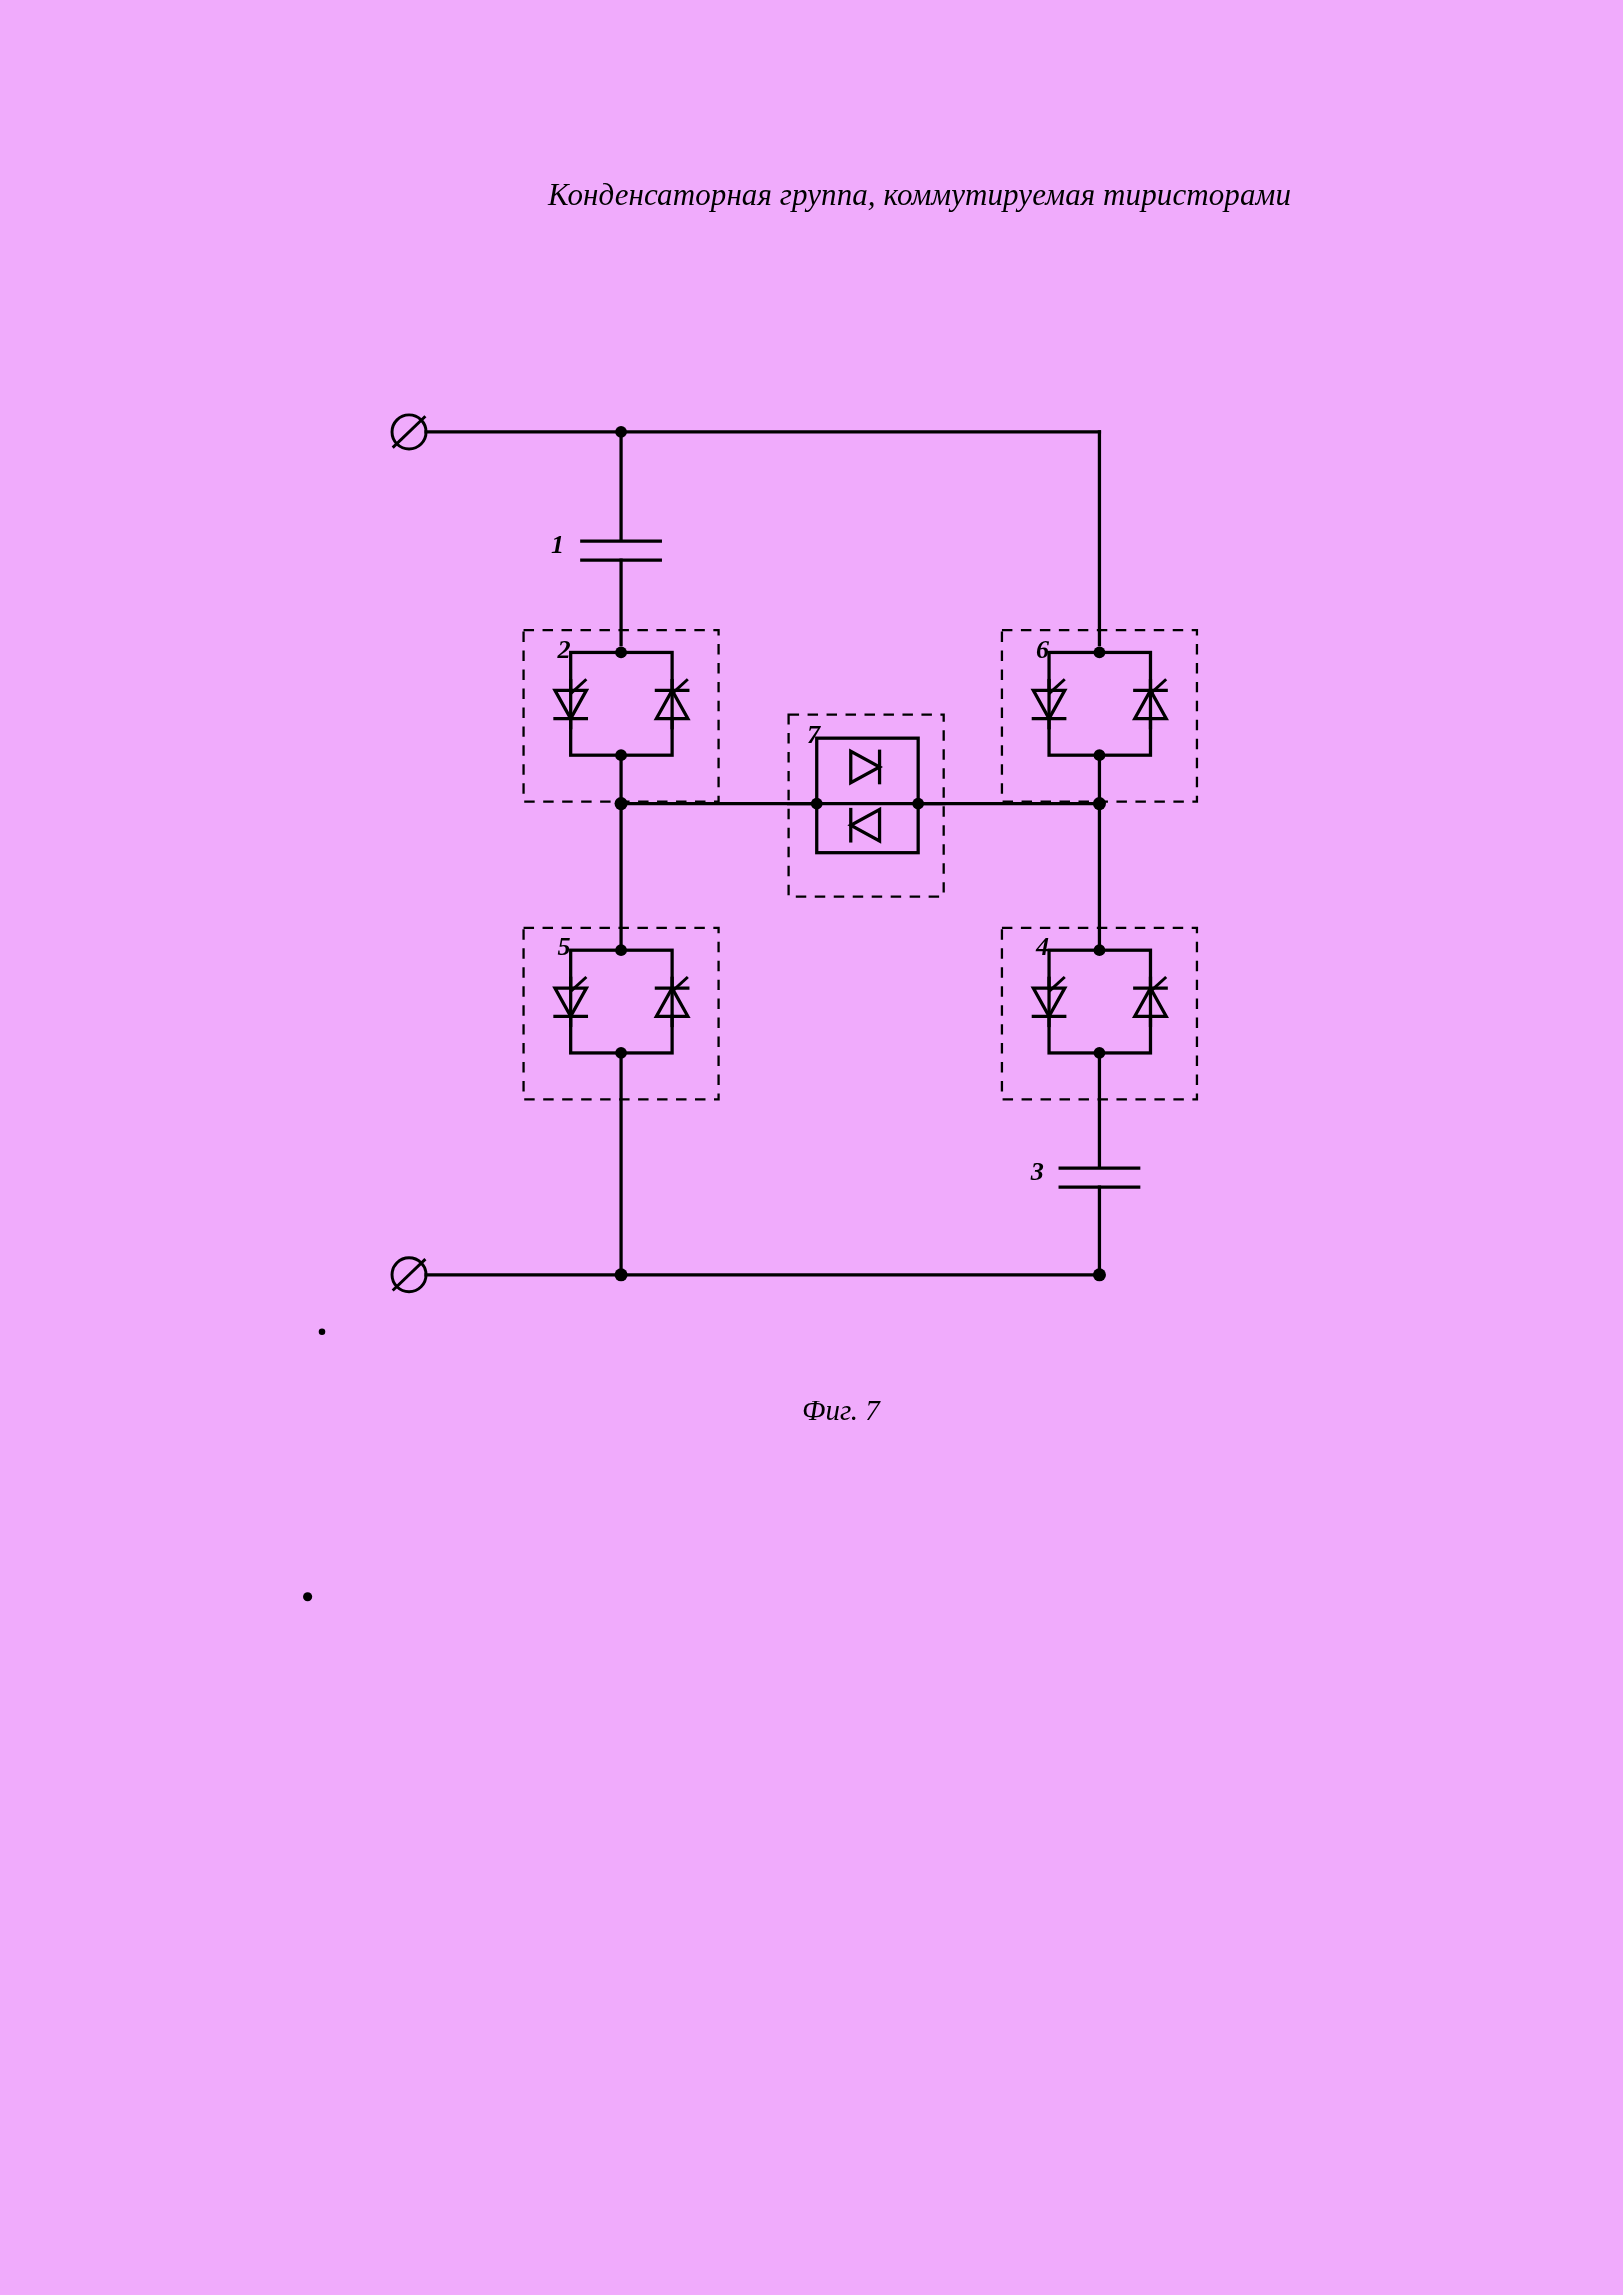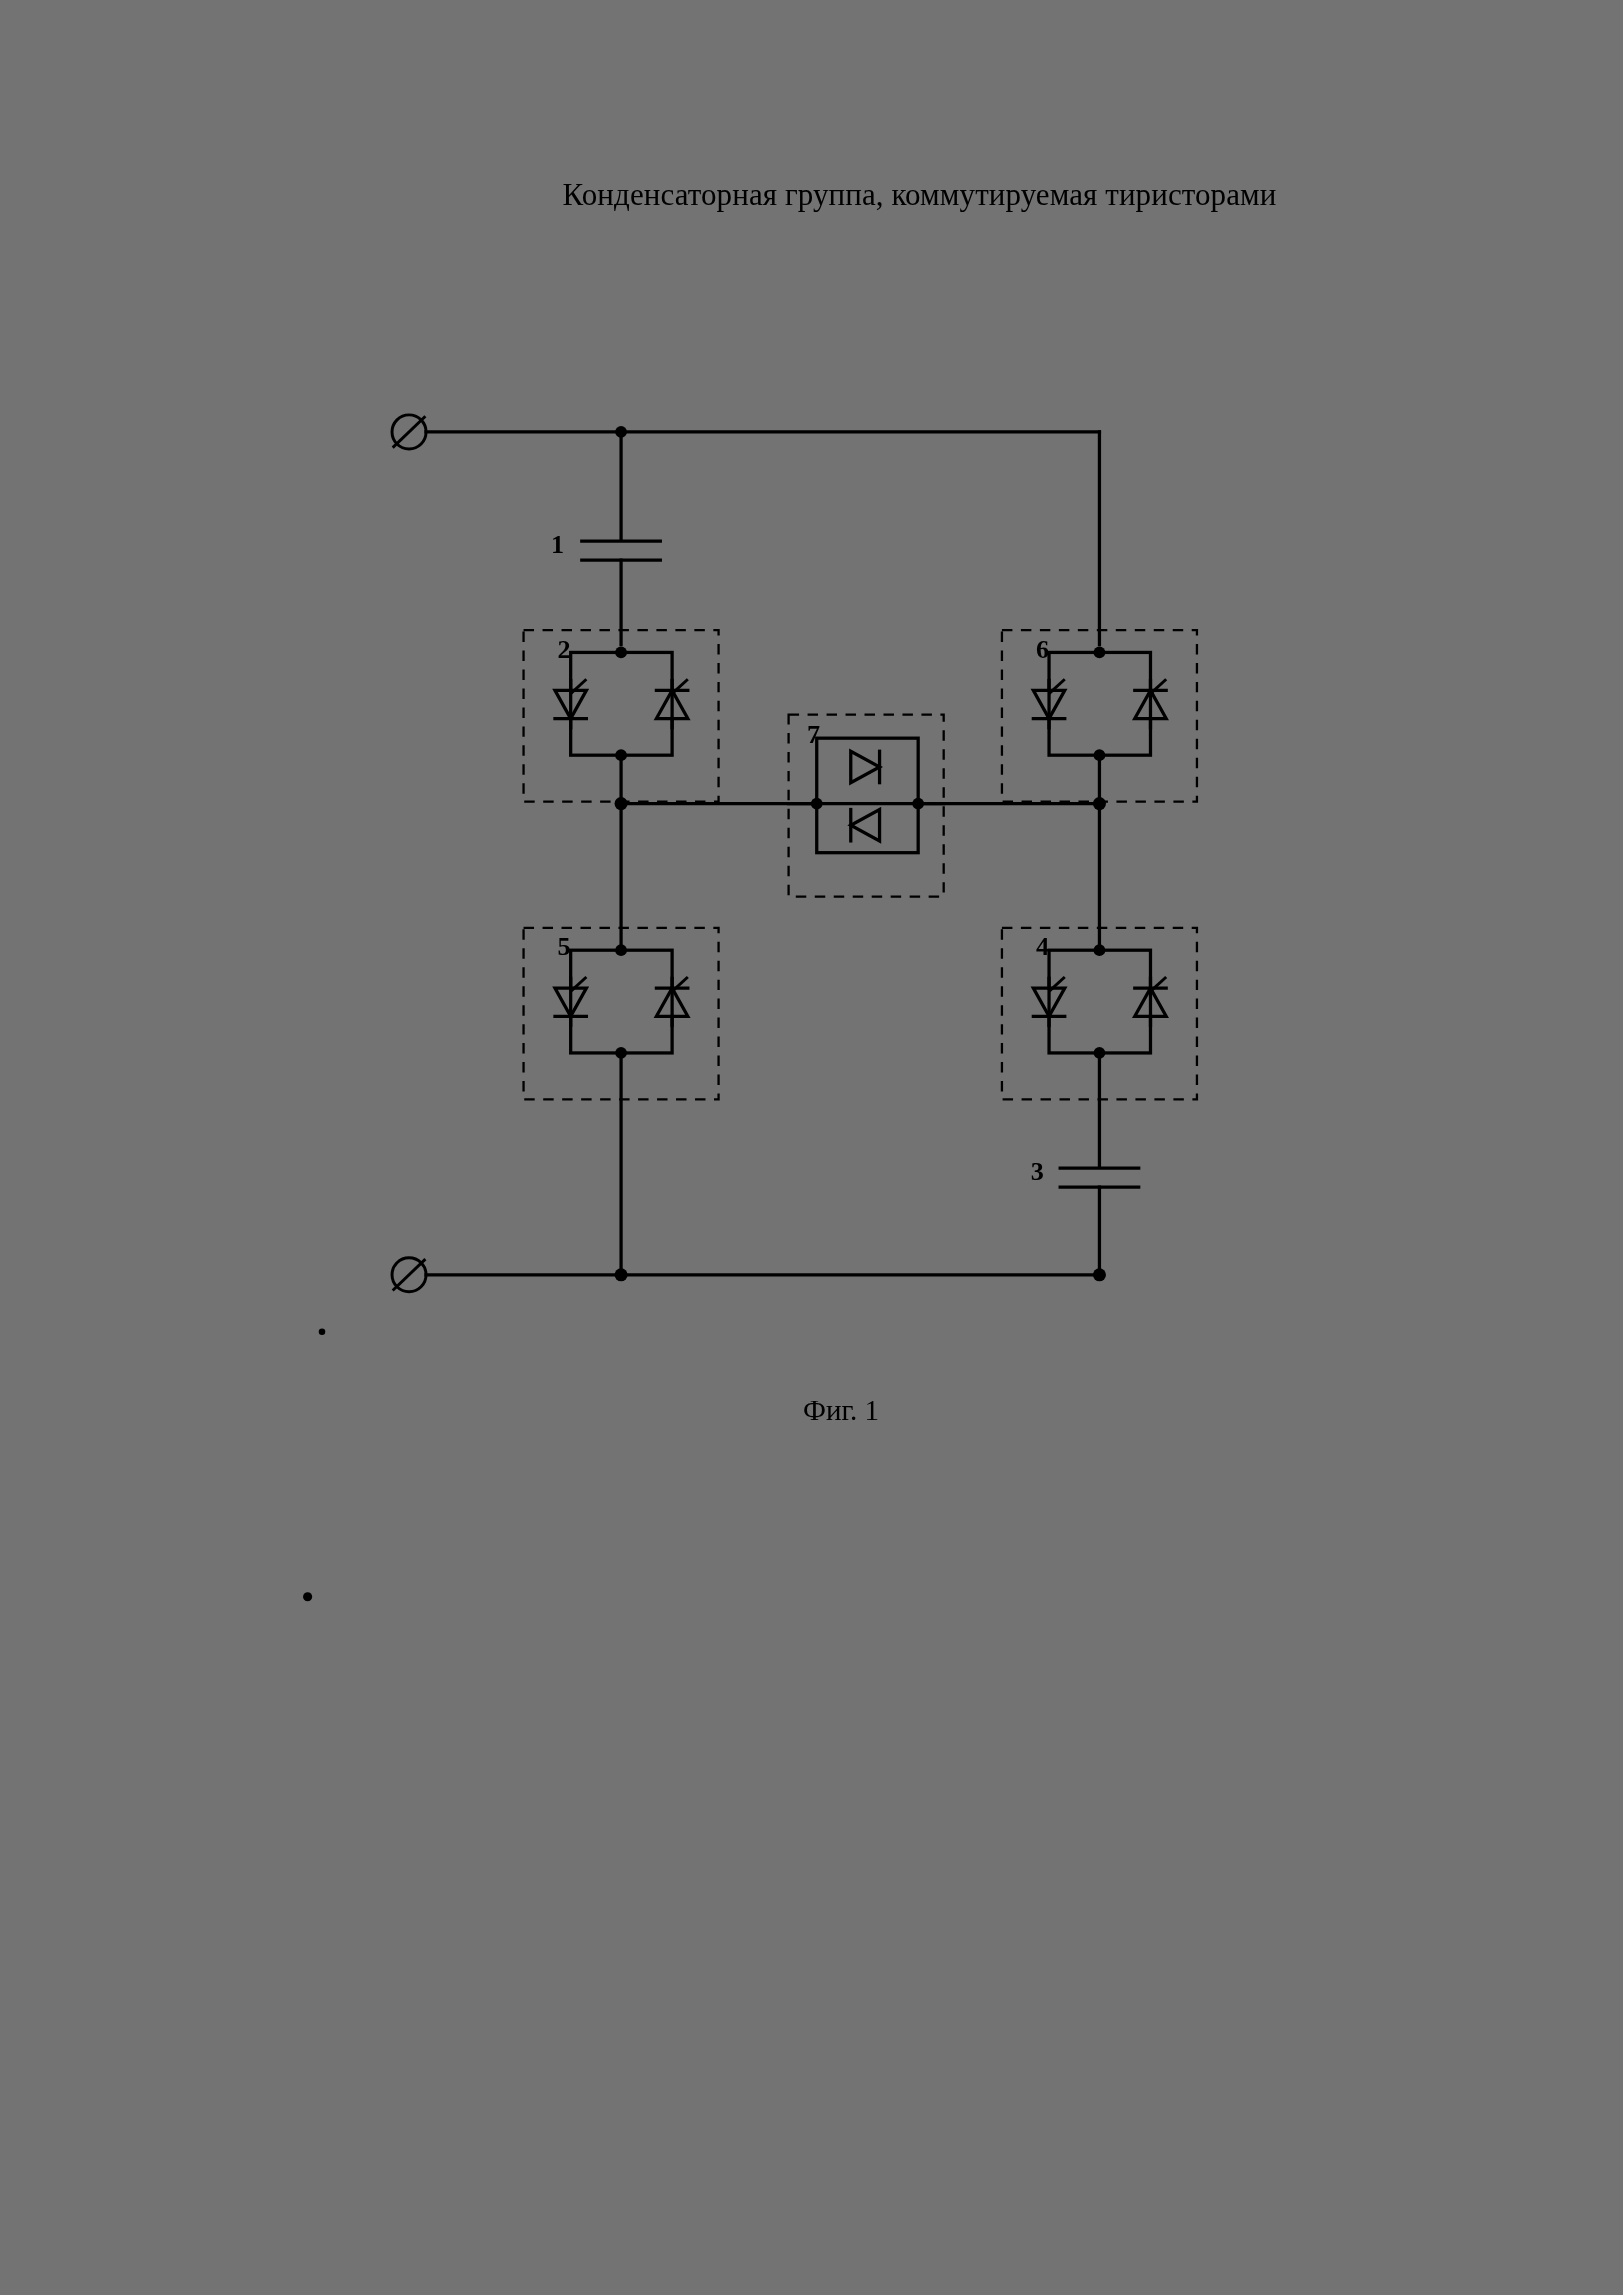--- a/index.html
+++ b/index.html
@@ -11,21 +11,22 @@
     width: 1623px;
     height: 2295px;
     position: relative;
     font-family: "Liberation Serif", serif;
     color: #000000;
     overflow: hidden;
   }
   .page {
     position: absolute;
     inset: 0;
-    background: #737373;
+    background: #f0abfc;
+    font-style: italic;
   }
   .doc-title {
     position: absolute;
     left: 0;
     right: 0;
     top: 177px;
     text-align: center;
     font-size: 31px;
     letter-spacing: 0.1px;
     padding-left: 216px;
@@ -224,16 +225,16 @@
       <line x1="600" y1="1972" x2="650" y2="1924" class="thin"></line>
     </g>
     <line x1="651" y1="1948" x2="1680" y2="1948" class="wire"></line>
     <circle cx="949" cy="1948" r="10" class="fillblk"></circle>
     <circle cx="1680" cy="1948" r="10" class="fillblk"></circle>
 
     <circle cx="492" cy="2035" r="5" class="fillblk"></circle>
     <circle cx="470" cy="2440" r="7" class="fillblk"></circle>
   </svg>
 
-  <div class="figure-caption">Фиг. 1</div>
+  <div class="figure-caption">Фиг. 7</div>
 
 </div>
 
 
 </body></html>

